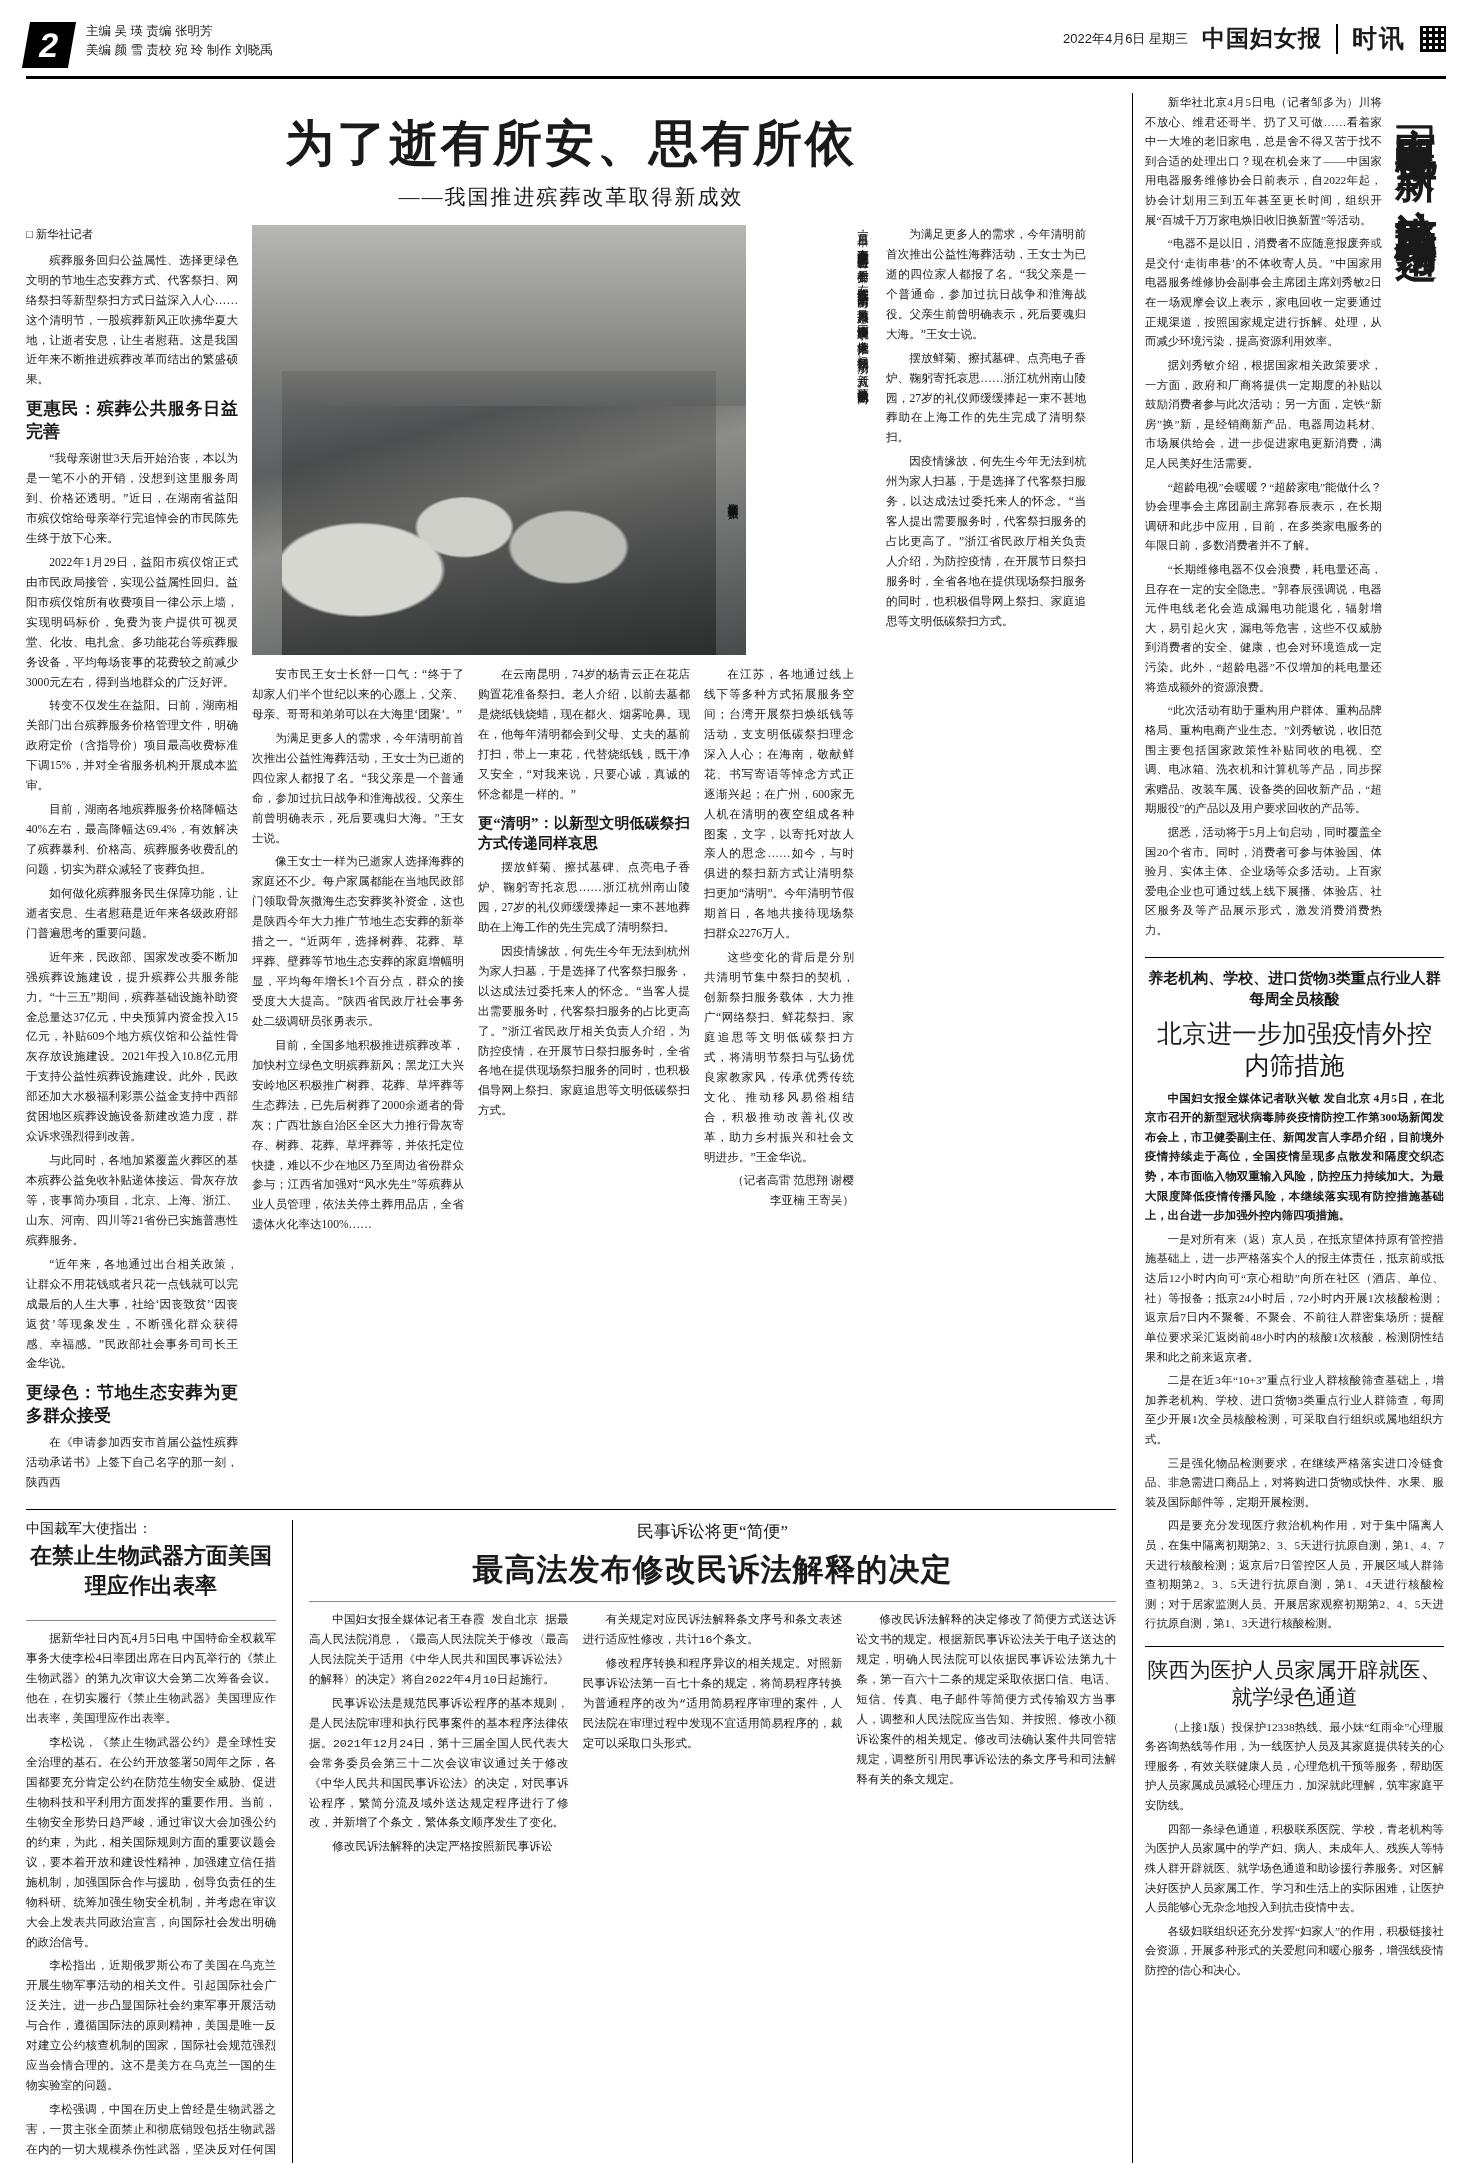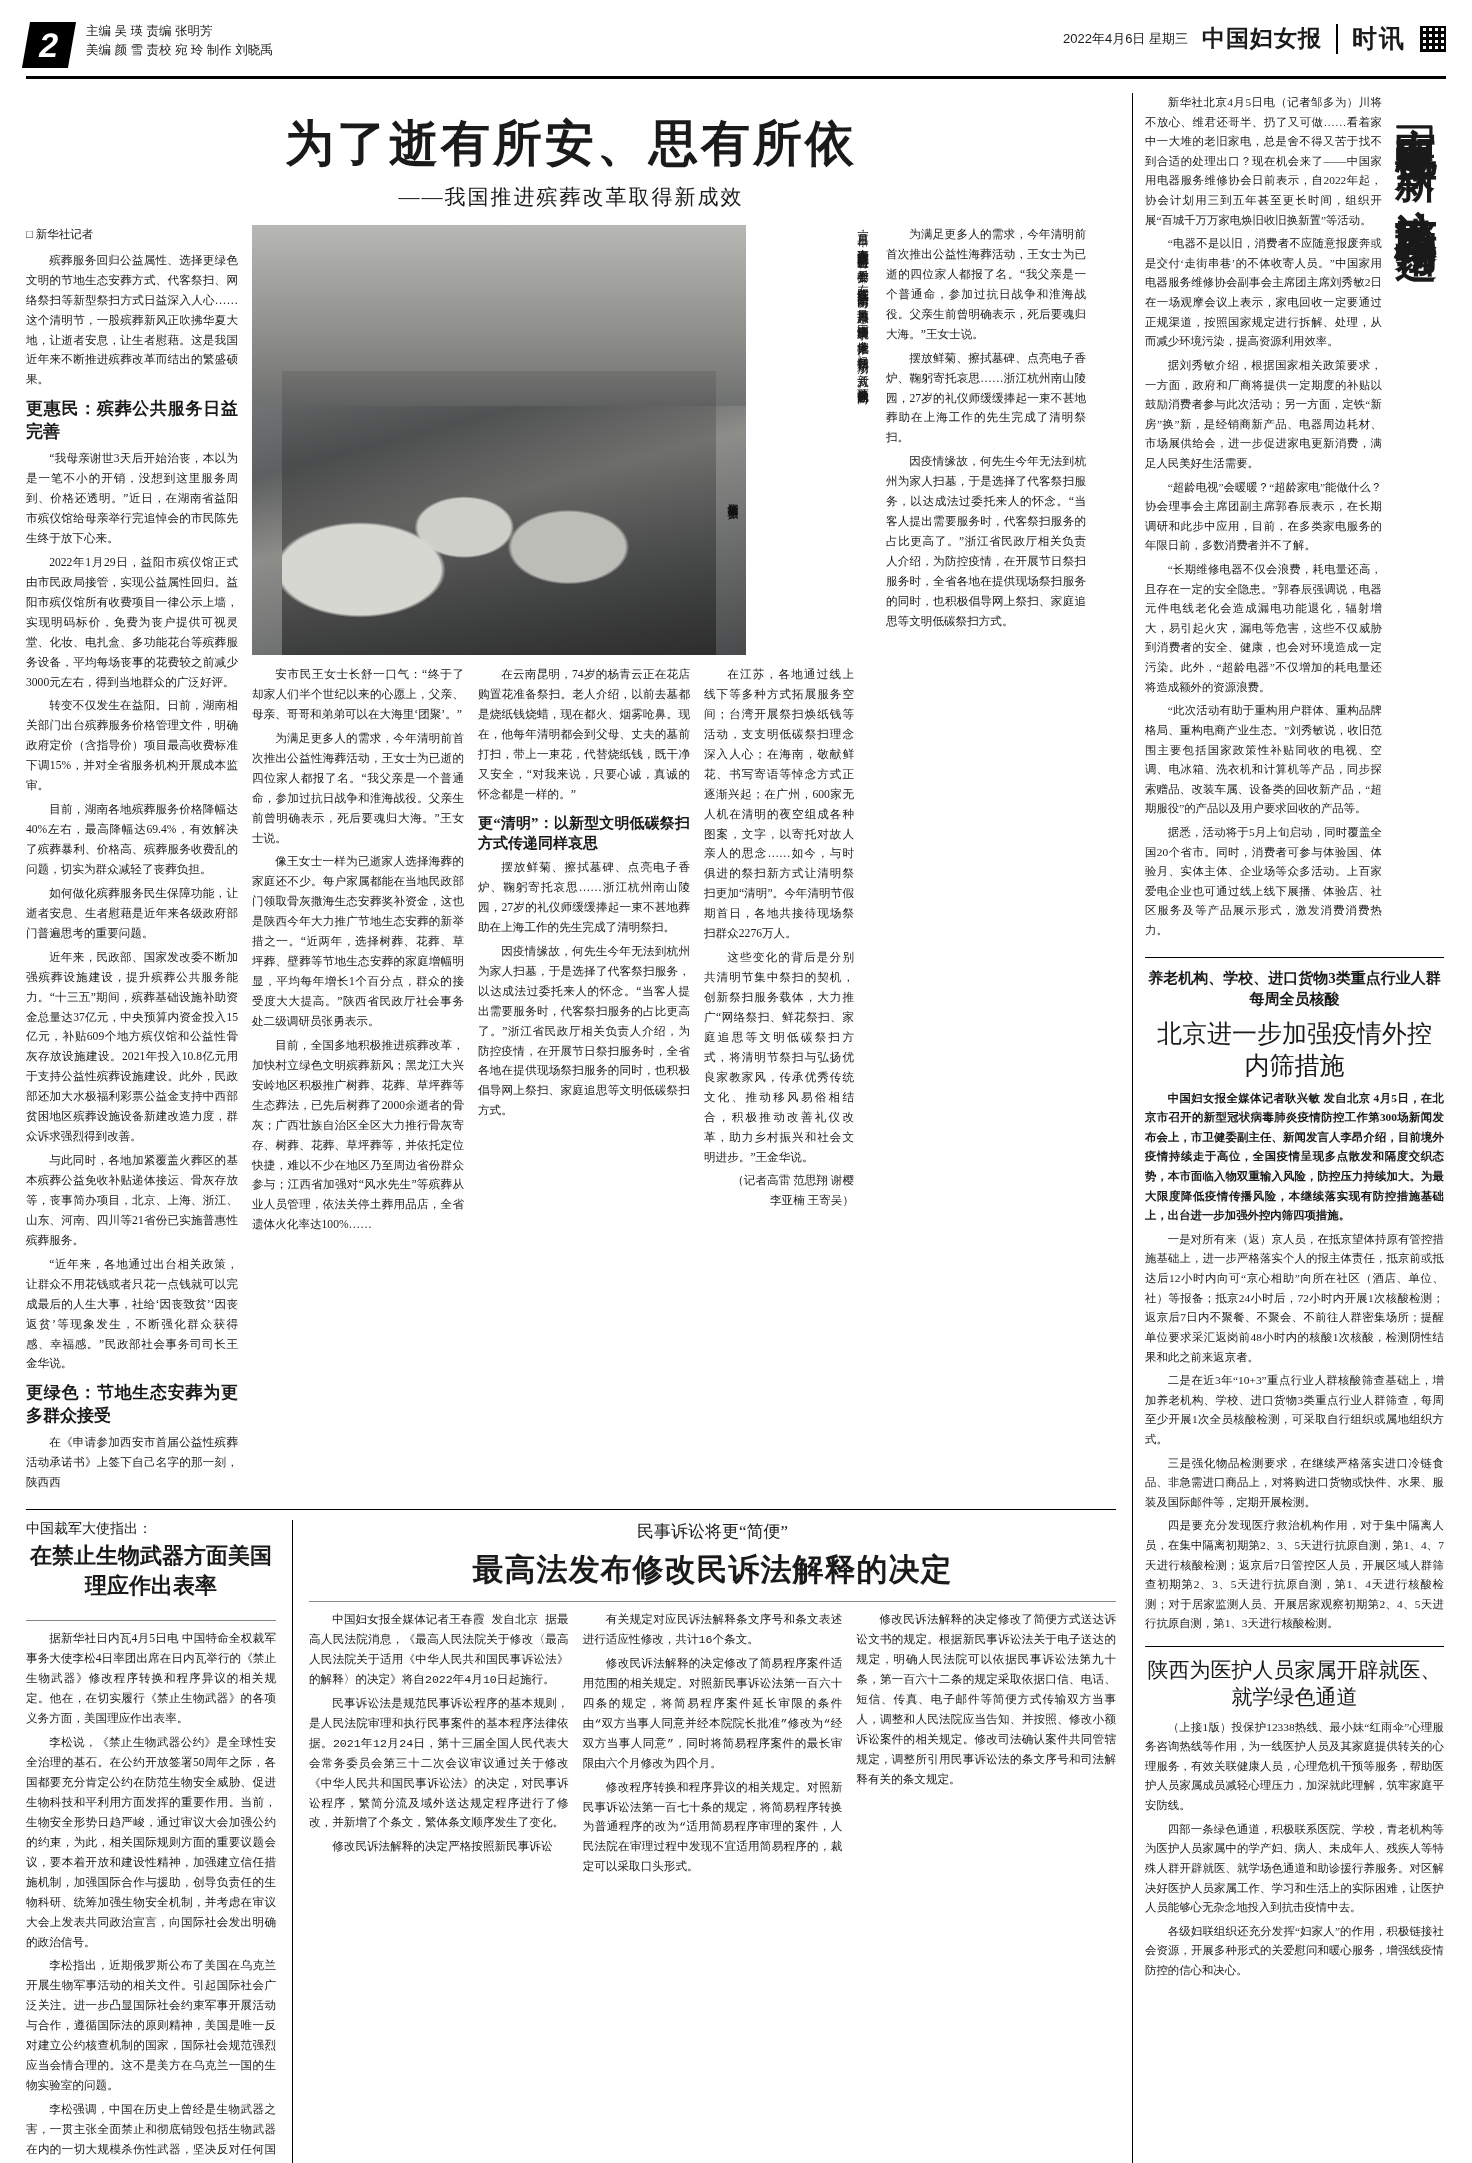--- a/index.html
+++ b/index.html
@@ -182,21 +182,21 @@
       </div>
 
       <div class="hr"></div>
 
       <div style="display:flex; gap:16px;">
         <div style="width:250px;">
           <div class="box-title-sm">中国裁军大使指出：</div>
           <div class="box-title-lg">在禁止生物武器方面美国理应作出表率</div>
           <div class="hr-thin"></div>
           <div class="bcol">
-            <p>据新华社日内瓦4月5日电 中国特命全权裁军事务大使李松4日率团出席在日内瓦举行的《禁止生物武器》修改程序转换和程序异议的相关规定。他在，在切实履行《禁止生物武器》的各项义务方面，美国理应作出表率。</p>
+            <p>据新华社日内瓦4月5日电 中国特命全权裁军事务大使李松4日率团出席在日内瓦举行的《禁止生物武器》的第九次审议大会第二次筹备会议。他在，在切实履行《禁止生物武器》美国理应作出表率，美国理应作出表率。</p>
             <p>李松说，《禁止生物武器公约》是全球性安全治理的基石。在公约开放签署50周年之际，各国都要充分肯定公约在防范生物安全威胁、促进生物科技和平利用方面发挥的重要作用。当前，生物安全形势日趋严峻，通过审议大会加强公约的约束，为此，相关国际规则方面的重要议题会议，要本着开放和建设性精神，加强建立信任措施机制，加强国际合作与援助，创导负责任的生物科研、统筹加强生物安全机制，并考虑在审议大会上发表共同政治宣言，向国际社会发出明确的政治信号。</p>
             <p>李松指出，近期俄罗斯公布了美国在乌克兰开展生物军事活动的相关文件。引起国际社会广泛关注。进一步凸显国际社会约束军事开展活动与合作，遵循国际法的原则精神，美国是唯一反对建立公约核查机制的国家，国际社会规范强烈应当会情合理的。这不是美方在乌克兰一国的生物实验室的问题。</p>
             <p>李松强调，中国在历史上曾经是生物武器之害，一贯主张全面禁止和彻底销毁包括生物武器在内的一切大规模杀伤性武器，坚决反对任何国家在任何情况下研发、拥有或使用生物武器。</p>
 
           </div>
         </div>
 
         <div class="sep-v"></div>
 
         <div style="flex:1;">
@@ -204,21 +204,20 @@
           <div class="feature-title">最高法发布修改民诉法解释的决定</div>
           <div class="hr-thin"></div>
           <div style="display:flex; gap:14px;font-family:Liberation Mono, monospace;">
             <div class="bcol" style="flex:1;">
               <p>中国妇女报全媒体记者王春霞 发自北京 据最高人民法院消息，《最高人民法院关于修改〈最高人民法院关于适用《中华人民共和国民事诉讼法》的解释〉的决定》将自2022年4月10日起施行。</p>
               <p>民事诉讼法是规范民事诉讼程序的基本规则，是人民法院审理和执行民事案件的基本程序法律依据。2021年12月24日，第十三届全国人民代表大会常务委员会第三十二次会议审议通过关于修改《中华人民共和国民事诉讼法》的决定，对民事诉讼程序，繁简分流及域外送达规定程序进行了修改，并新增了个条文，繁体条文顺序发生了变化。</p>
               <p>修改民诉法解释的决定严格按照新民事诉讼</p>
             </div>
             <div class="bcol" style="flex:1;">
               <p>有关规定对应民诉法解释条文序号和条文表述进行适应性修改，共计16个条文。</p>
-              <p>修改民诉法解释的决定修改了简易程序案件适用范围的相关规定。对照新民事诉讼法第一百六十四条的规定，将简易程序案件延长审限的条件由“双方当事人同意并经本院院长批准”修改为“经双方当事人同意”，同时将简易程序案件的最长审限由六个月修改为四个月。</p>
               <p>修改程序转换和程序异议的相关规定。对照新民事诉讼法第一百七十条的规定，将简易程序转换为普通程序的改为“适用简易程序审理的案件，人民法院在审理过程中发现不宜适用简易程序的，裁定可以采取口头形式。</p>
             </div>
             <div class="bcol" style="flex:1;">
               <p>修改民诉法解释的决定修改了简便方式送达诉讼文书的规定。根据新民事诉讼法关于电子送达的规定，明确人民法院可以依据民事诉讼法第九十条，第一百六十二条的规定采取依据口信、电话、短信、传真、电子邮件等简便方式传输双方当事人，调整和人民法院应当告知、并按照、修改小额诉讼案件的相关规定。修改司法确认案件共同管辖规定，调整所引用民事诉讼法的条文序号和司法解释有关的条文规定。</p>
             </div>
           </div>
         </div>
       </div>
 
     </div>

